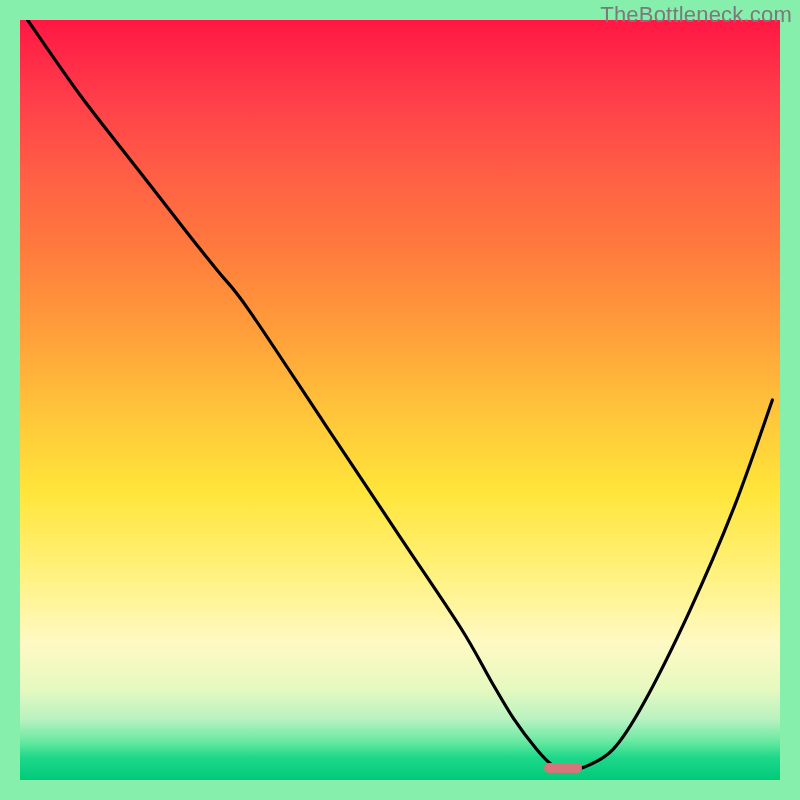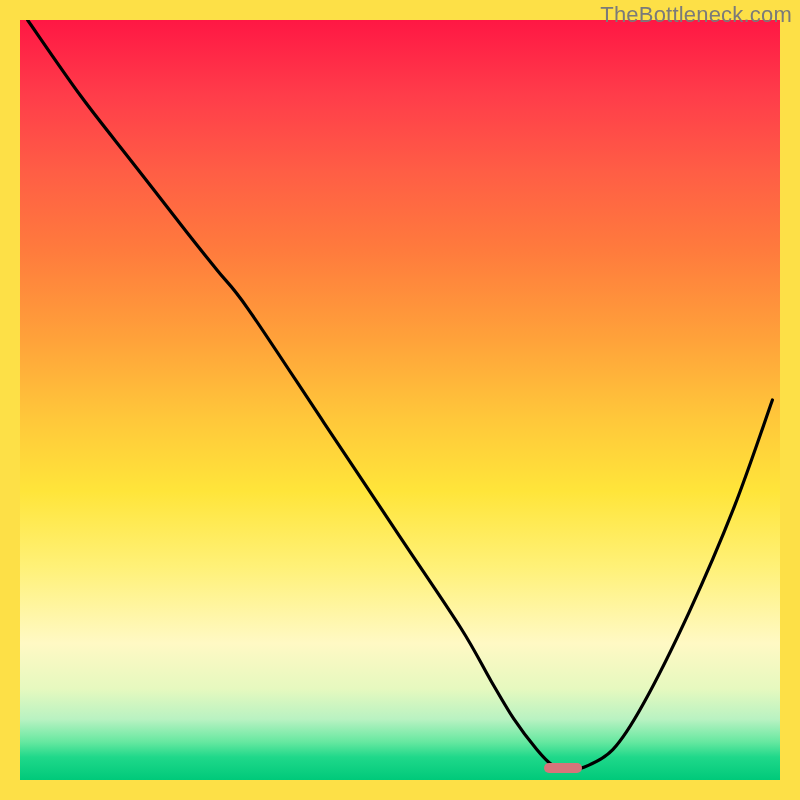--- a/index.html
+++ b/index.html
@@ -1,21 +1,21 @@
 <!DOCTYPE html>
 <html><head>
 <meta charset="utf-8">
 <style>
   * { margin: 0; padding: 0; box-sizing: border-box; }
   html, body { width: 800px; height: 800px; overflow: hidden; background: #000; }
   .frame {
     position: relative;
     width: 800px;
     height: 800px;
-    background: #fde047;
+    background: #86efac;
   }
   .plot-area {
     position: absolute;
     left: 20px;
     top: 20px;
     width: 760px;
     height: 760px;
     background: linear-gradient(to bottom,
       #ff1744 0%,
       #ff3d4a 10%,

